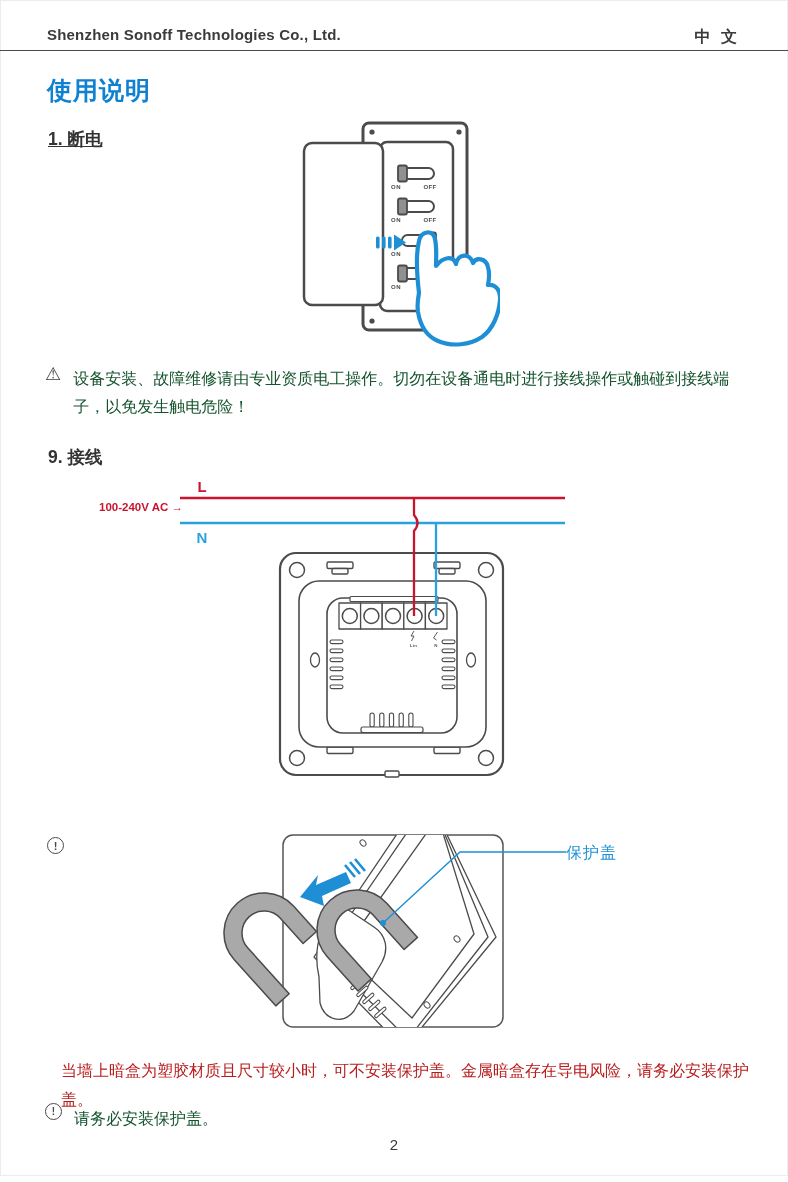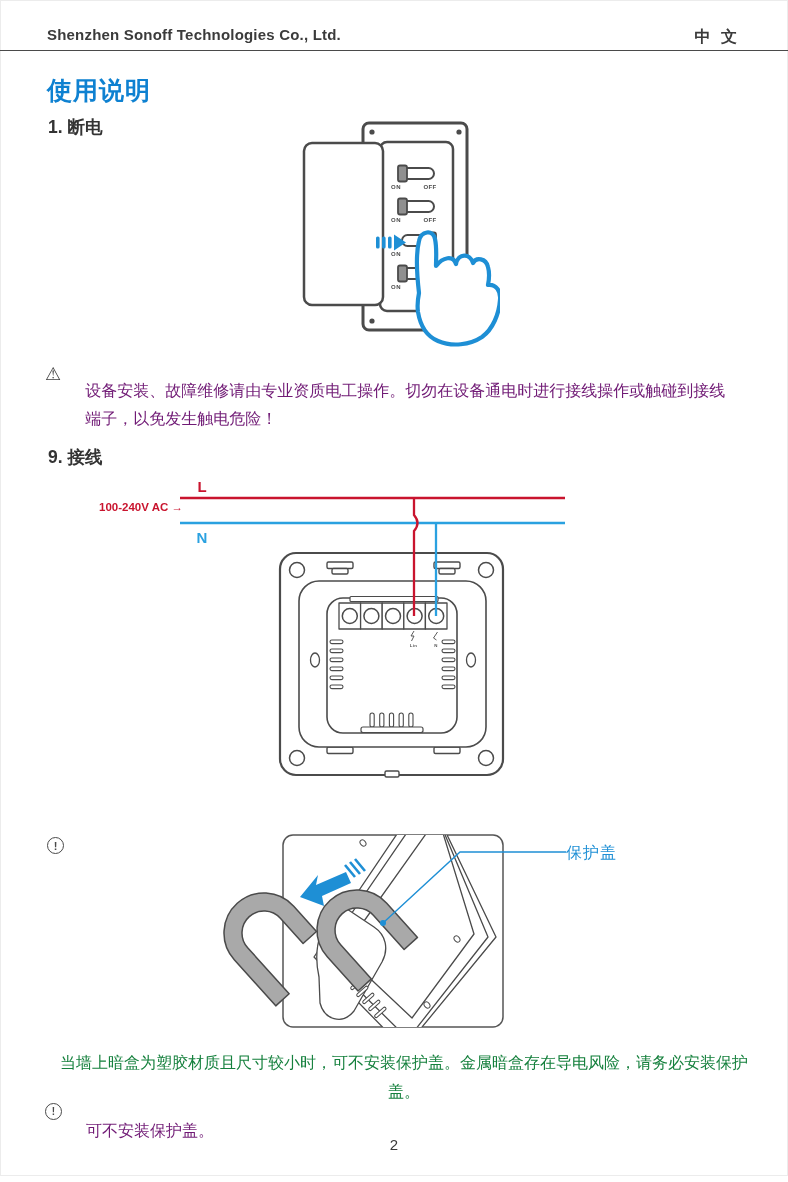--- a/index.html
+++ b/index.html
@@ -8,28 +8,28 @@
     font-family:"Liberation Sans","DejaVu Sans",sans-serif;color:#3a3a3a;
     box-shadow:inset 0 0 0 1px #ececec;
   }
   
   .hdr-company{position:absolute;left:47px;top:26px;font-size:15px;font-weight:600;color:#3b3b3b;letter-spacing:.2px;}
   .hdr-lang{position:absolute;right:48px;top:27px;font-size:16px;font-weight:700;color:#3b3b3b;letter-spacing:3px;}
   .hdr-rule{position:absolute;left:0;top:50px;width:788px;border-top:1.6px solid #4a4a4a;}
   
   .doc-title{position:absolute;left:47px;top:74px;font-size:25px;font-weight:700;color:#0e81d1;letter-spacing:1px;}
   .step-heading{position:absolute;left:48px;font-size:17.5px;font-weight:700;color:#333;}
-  .h-step1{top:115px;}
+  .h-step1{top:127px;text-decoration:underline;}
   .h-step2{top:445px;}
   
   .note-row{position:absolute;display:flex;gap:8px;align-items:flex-start;}
   .warn-row{left:45px;top:361px;width:700px;}
   .warn-icon{font-family:"DejaVu Sans",sans-serif;font-size:18px;line-height:1.4;color:#3a3a3a;flex:0 0 auto;}
-  .note-text{margin:16px;font-size:16px;line-height:1.72;color:#701a75;}
-  .para{position:absolute;left:45px;top:1041px;width:702px;margin:8px;font-size:16px;line-height:1.8;color:#15803d;text-align:center;}
+  .note-text{margin:4px;font-size:16px;line-height:1.72;color:#14532d;}
+  .para{position:absolute;left:45px;top:1041px;width:702px;margin:16px;font-size:16px;line-height:1.8;color:#b91c1c;}
   .check-row{left:45px;top:1101px;width:700px;}
   .circle-icon{
     flex:0 0 auto;width:15px;height:15px;border:1.8px solid #4a4a4a;border-radius:50%;
     display:inline-flex;align-items:center;justify-content:center;
     font-size:10px;font-weight:700;color:#4a4a4a;line-height:1;margin-top:2px;
   }
   .info-badge{position:absolute;left:47px;top:837px;width:15px;height:15px;border:1.9px solid #4a4a4a;border-radius:50%;
     display:flex;align-items:center;justify-content:center;font-size:11px;font-weight:700;color:#4a4a4a;}
   .page-num{position:absolute;left:0;top:1136px;width:788px;text-align:center;font-size:15px;color:#3a3a3a;}
   
@@ -227,18 +227,18 @@
     </g>
     <polyline points="346,27 240,27 163,98" fill="none" stroke="#1e8fd5" stroke-width="1.4"></polyline>
     <circle cx="163" cy="98" r="3" fill="#1e8fd5"></circle>
     <text class="lbl-cover" x="346" y="33">保护盖</text>
   </svg>
 
   <p class="para">当墙上暗盒为塑胶材质且尺寸较小时，可不安装保护盖。金属暗盒存在导电风险，请务必安装保护盖。</p>
 
   <div class="note-row check-row">
     <span class="circle-icon">!</span>
-    <p class="note-text">可不安装保护盖。</p>
+    <p class="note-text">请务必安装保护盖。</p>
   </div>
 
   <div class="page-num">2</div>
 
 </div>
 
 </body></html>

